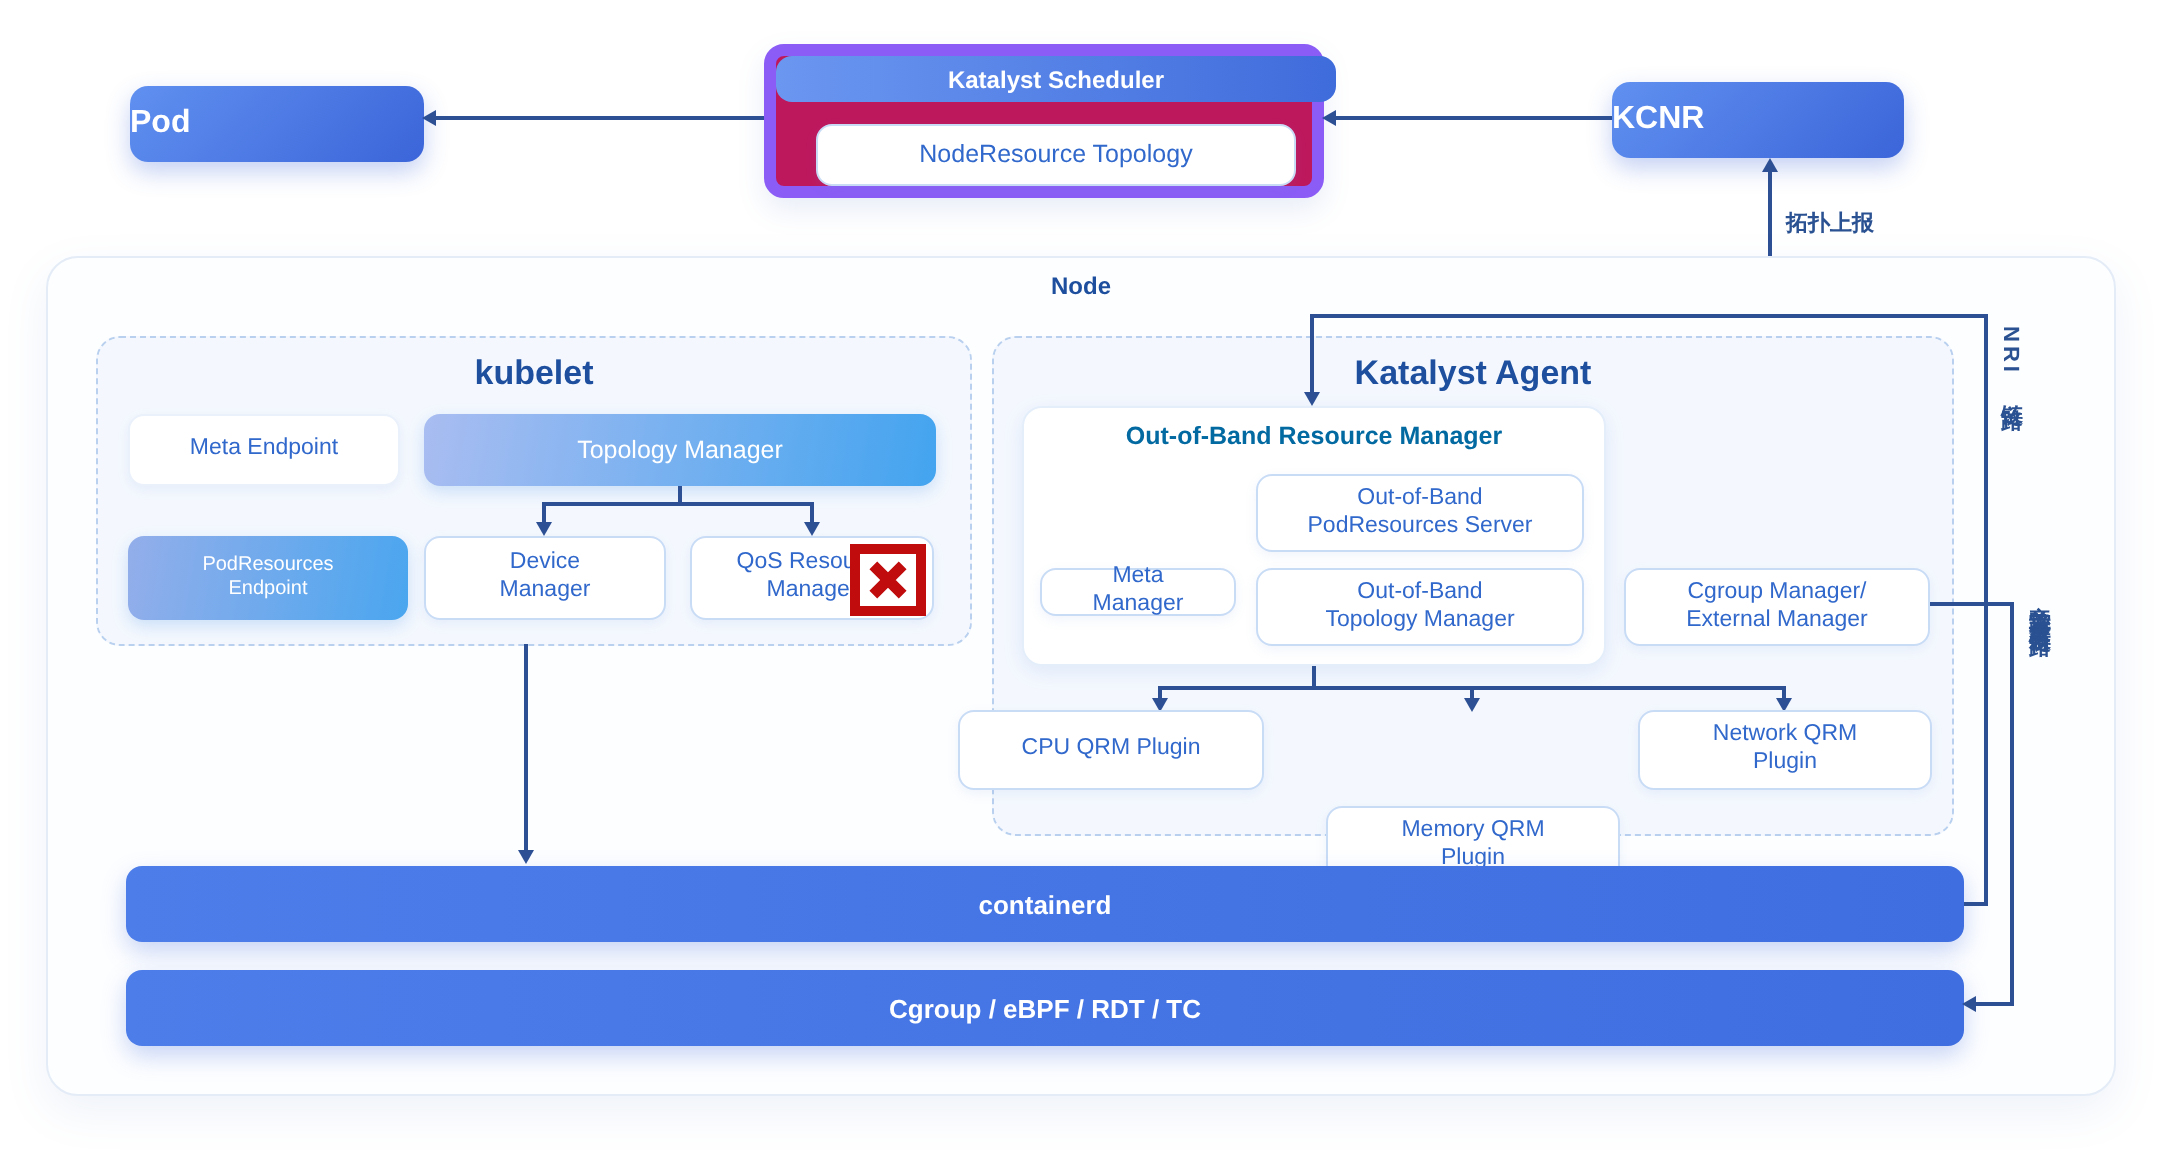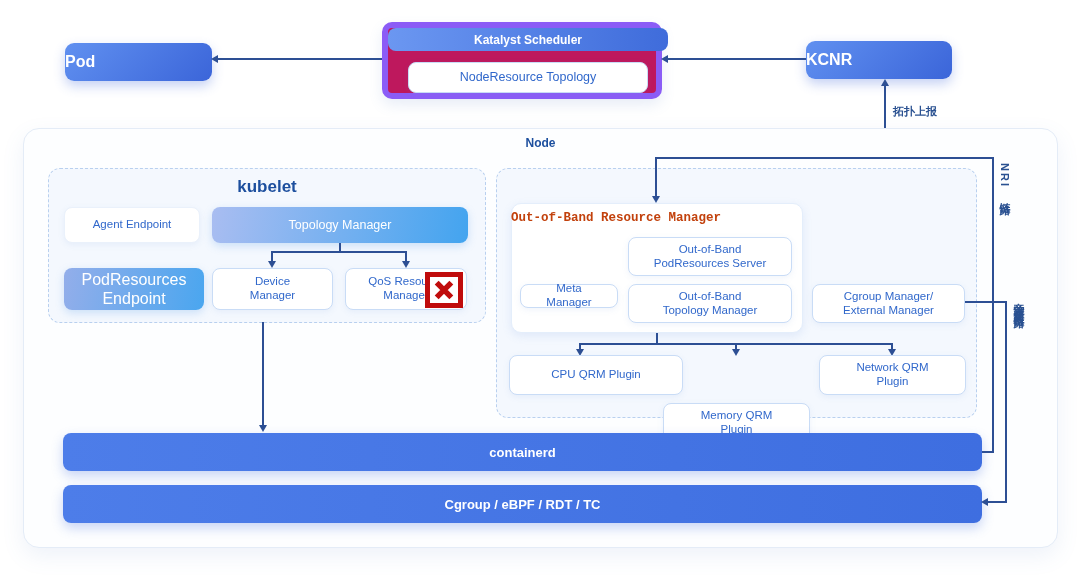--- a/index.html
+++ b/index.html
@@ -26,21 +26,21 @@
   
   .whitebox{
     background:#ffffff;border:1px solid #c9dcf6;border-radius:8px;
     color:#3168cb;font-size:11.5px;line-height:1.2;text-align:center;
     display:flex;align-items:center;justify-content:center;
     white-space:pre-line;box-shadow:0 2px 6px rgba(110,150,220,.10);
   }
   .noborder{border-color:#eaf1fb;}
   
   .skybox{
-    border-radius:8px;color:#fff;font-size:16px;line-height:1.2;text-align:center;
+    border-radius:8px;color:#fff;font-size:10px;line-height:1.2;text-align:center;
     display:flex;align-items:center;justify-content:center;white-space:pre-line;
     box-shadow:0 3px 8px rgba(80,150,230,.25);
   }
   .grad-topo{background:linear-gradient(100deg,#a9bdf1 0%,#43a4ef 100%);}
   .grad-podres{background:linear-gradient(100deg,#93aeea 0%,#4aa6ef 100%);}
   
   .dashbox{
     border:1.5px dashed #b9d0ef;border-radius:12px;
     background:rgba(233,242,252,.45);
   }
@@ -58,21 +58,21 @@
   .schedhead{
     background:linear-gradient(90deg,#6b97f1 0%,#3f6cdb 100%);
     border-radius:8px;color:#fff;font-weight:bold;font-size:12px;
     display:flex;align-items:center;justify-content:center;
   }
   
   .groupbox{
     background:#ffffff;border:1px solid #e4eefb;border-radius:10px;
     box-shadow:0 3px 10px rgba(100,140,220,.14);
   }
-  .grouptitle{color:#c2410c;font-weight:bold;font-size:12.5px;font-family:Liberation Mono, monospace;}
+  .grouptitle{color:#0369a1;font-weight:bold;font-size:12.5px;text-align:center;}
   
   .line{background:#2d4f94;}
   .ah{width:0;height:0;}
   .ah.up{border-left:4.5px solid transparent;border-right:4.5px solid transparent;border-bottom:7px solid #2d4f94;}
   .ah.down{border-left:4.5px solid transparent;border-right:4.5px solid transparent;border-top:7px solid #2d4f94;}
   .ah.left{border-top:4.5px solid transparent;border-bottom:4.5px solid transparent;border-right:7px solid #2d4f94;}
   
   .cnlabel{color:#2a5191;font-size:11px;font-weight:600;}
   .vertical{writing-mode:vertical-rl;letter-spacing:2px;}
   
@@ -113,21 +113,21 @@
   <div class="abs ah up" style="left:880.5px;top:79px;"></div>
   <div class="abs cnlabel" style="left:893px;top:104px;">拓扑上报</div>
 
   <div class="abs nodebox" style="left:23px;top:128px;width:1035px;height:420px;"></div>
   <div class="abs sectitle" style="left:23px;top:136px;width:1035px;font-size:12px;">Node</div>
 
   <div class="abs dashbox" style="left:48px;top:168px;width:438px;height:155px;"></div>
   <div class="abs sectitle" style="left:48px;top:177px;width:438px;">kubelet</div>
 
   <div class="abs whitebox noborder" style="left:64px;top:207px;width:136px;height:36px;">
-    <span>Agent Endpoint</span>
+    <span>Meta Endpoint</span>
   </div>
 
   <div class="abs skybox grad-topo" style="left:212px;top:207px;width:256px;height:36px;font-size:12.5px;">
     <span>Topology Manager</span>
   </div>
 
   <div class="abs skybox grad-podres" style="left:64px;top:268px;width:140px;height:42px;">
     <span>PodResources
 Endpoint</span>
   </div>
@@ -152,20 +152,21 @@
   <div class="abs line" style="left:271px;top:251px;width:136px;height:2px;"></div>
   <div class="abs line" style="left:271px;top:251px;width:2px;height:11px;"></div>
   <div class="abs ah down" style="left:267.5px;top:261px;"></div>
   <div class="abs line" style="left:405px;top:251px;width:2px;height:11px;"></div>
   <div class="abs ah down" style="left:401.5px;top:261px;"></div>
 
   <div class="abs line" style="left:262px;top:322px;width:2px;height:104px;"></div>
   <div class="abs ah down" style="left:258.5px;top:425px;"></div>
 
   <div class="abs dashbox" style="left:496px;top:168px;width:481px;height:250px;"></div>
+  <div class="abs sectitle" style="left:496px;top:177px;width:481px;">Katalyst Agent</div>
 
   <div class="abs groupbox" style="left:511px;top:203px;width:292px;height:130px;"></div>
   <div class="abs grouptitle" style="left:511px;top:211px;width:292px;">Out-of-Band Resource Manager</div>
 
   <div class="abs whitebox" style="left:628px;top:237px;width:164px;height:39px;">
     <span>Out-of-Band
 PodResources Server</span>
   </div>
   <div class="abs whitebox" style="left:520px;top:284px;width:98px;height:24px;">
     <span>Meta
@@ -183,21 +184,21 @@
 
   <div class="abs line" style="left:656px;top:333px;width:2px;height:11px;"></div>
   <div class="abs line" style="left:579px;top:343px;width:314px;height:2px;"></div>
   <div class="abs line" style="left:579px;top:343px;width:2px;height:8px;"></div>
   <div class="abs ah down" style="left:575.5px;top:349px;"></div>
   <div class="abs line" style="left:735px;top:343px;width:2px;height:8px;"></div>
   <div class="abs ah down" style="left:731.5px;top:349px;"></div>
   <div class="abs line" style="left:891px;top:343px;width:2px;height:8px;"></div>
   <div class="abs ah down" style="left:887.5px;top:349px;"></div>
 
-  <div class="abs whitebox" style="left:509px;top:355px;width:174px;height:40px;">
+  <div class="abs whitebox" style="left:479px;top:355px;width:153px;height:40px;">
     <span>CPU QRM Plugin</span>
   </div>
   <div class="abs whitebox" style="left:663px;top:355px;width:147px;height:40px;margin-top:48px;">
     <span>Memory QRM
 Plugin</span>
   </div>
   <div class="abs whitebox" style="left:819px;top:355px;width:147px;height:40px;">
     <span>Network QRM
 Plugin</span>
   </div>

